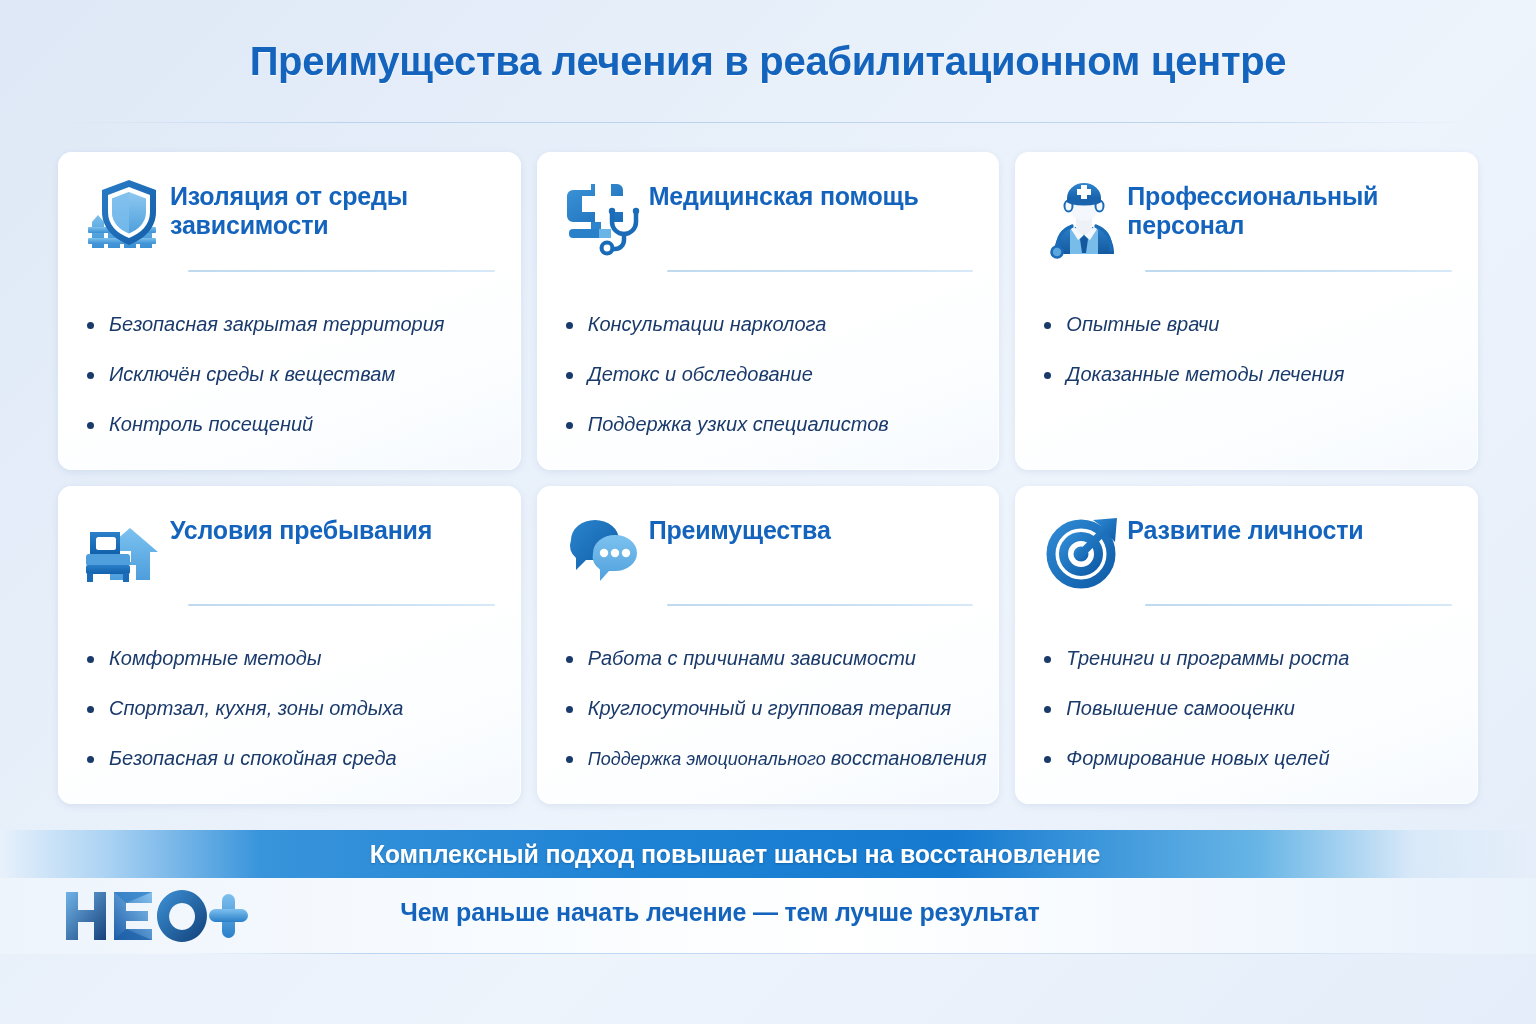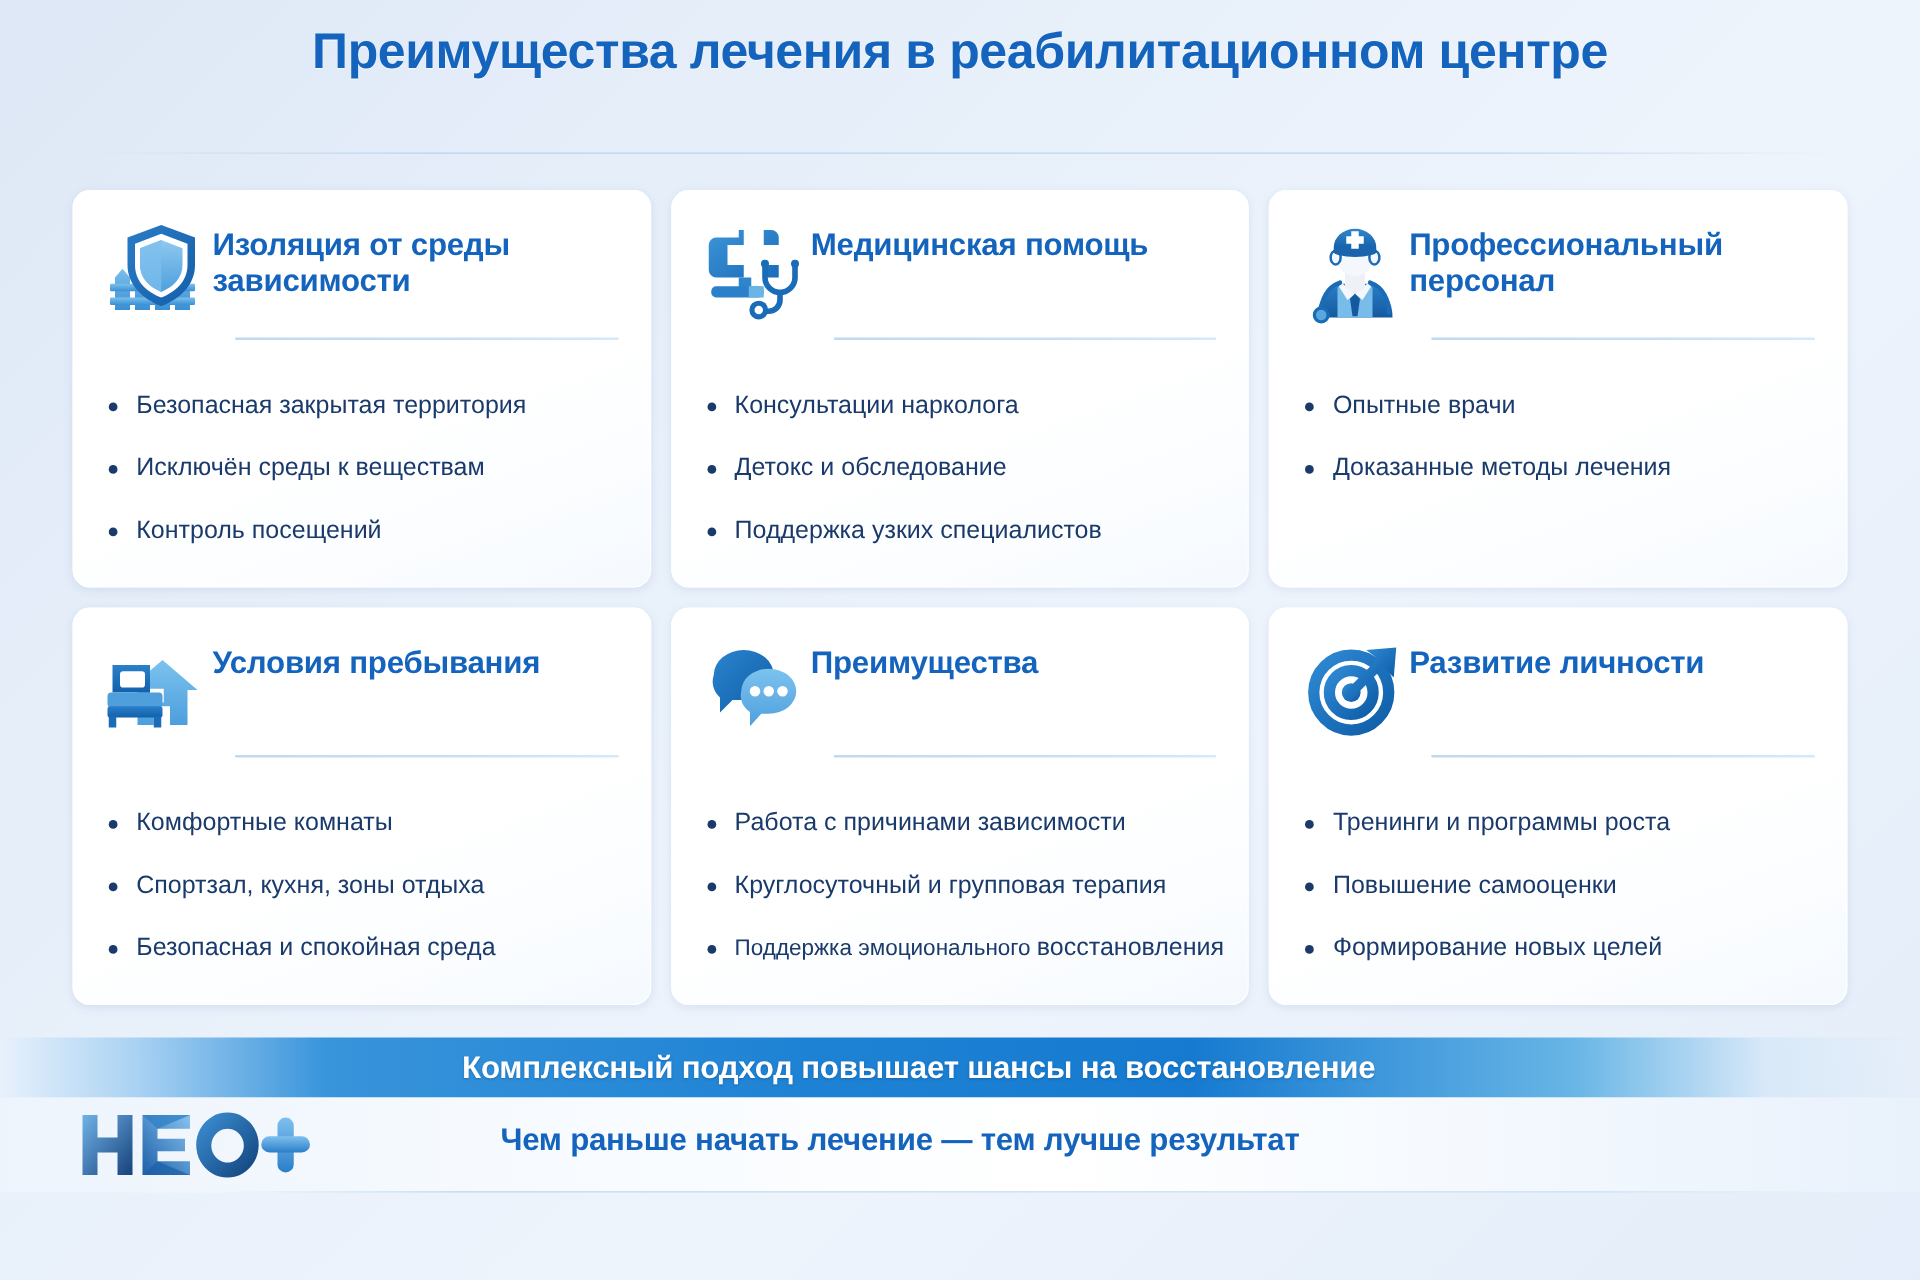--- a/index.html
+++ b/index.html
@@ -18,21 +18,21 @@
 
   .page {
     width: 1536px;
     height: 1024px;
     position: relative;
   }
 
   
   .title-wrap {
     width: 100%;
-    padding-top: 18px;
+    padding-top: 38px;
     text-align: center;
   }
   .main-title {
     font-size: 40px;
     font-weight: bold;
     color: #1464bd;
     letter-spacing: -0.3px;
     text-shadow: 0 1px 1px rgba(255,255,255,0.85);
     line-height: 1.15;
   }
@@ -109,20 +109,21 @@
     margin-top: 52px;
   }
   .bullets li {
     position: relative;
     padding-left: 25px;
     margin-bottom: 25px;
     font-size: 20px;
     color: #1a3a6b;
     line-height: 1.25;
     white-space: nowrap;
+    font-style: italic;
   }
   .bullets li:last-child { margin-bottom: 0; }
   .bullets li::before {
     content: "";
     position: absolute;
     left: 3px;
     top: 10px;
     width: 7px;
     height: 7px;
     border-radius: 50%;
@@ -375,21 +376,21 @@
 
             <rect x="2" y="57" width="44" height="9" rx="2" fill="url(#g-bed)"></rect>
             <rect x="3" y="65" width="6" height="9" fill="#1a6cb8"></rect>
             <rect x="39" y="65" width="6" height="9" fill="#1a6cb8"></rect>
           </svg>
         </span>
         <div class="card-title">Условия пребывания</div>
       </div>
       <div class="card-divider"></div>
       <ul class="bullets">
-        <li>Комфортные комнаты</li>
+        <li>Комфортные методы</li>
         <li>Спортзал, кухня, зоны отдыха</li>
         <li>Безопасная и спокойная среда</li>
       </ul>
     </div>
 
     <div class="card">
       <div class="card-head">
         <span class="card-icon">
           <svg width="86" height="86" viewBox="0 0 86 86">
             <defs>

